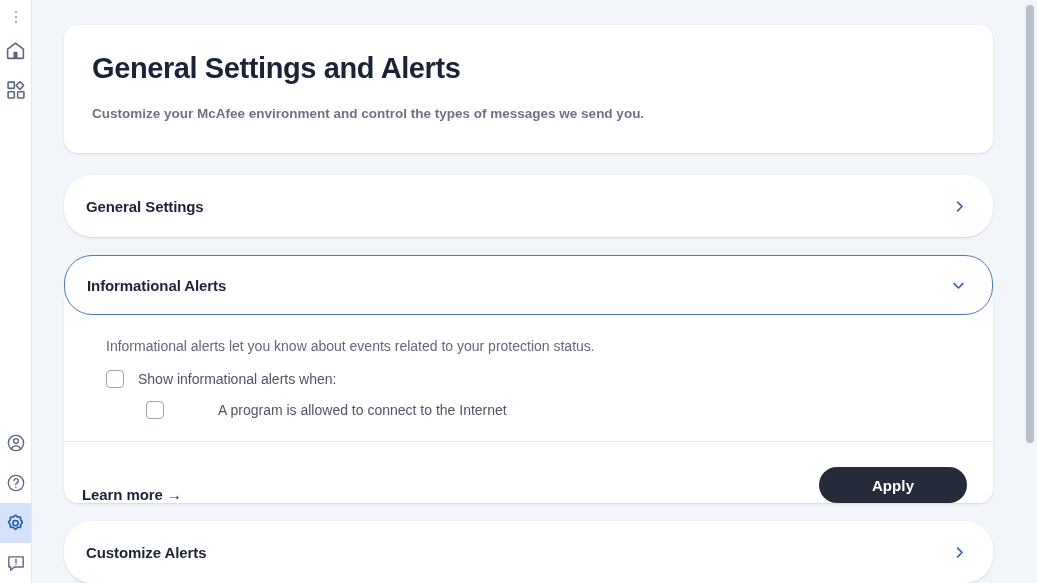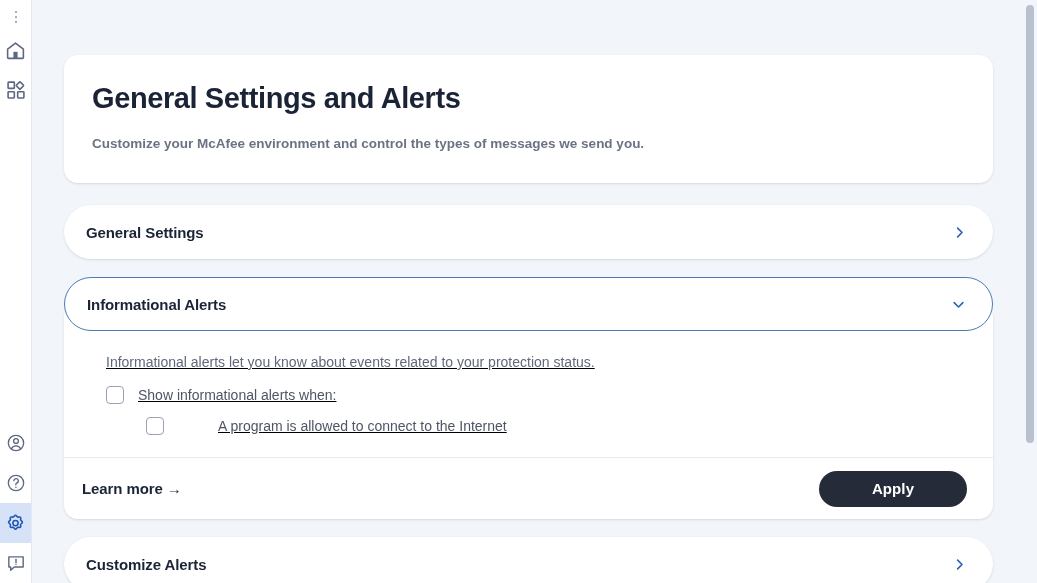--- a/index.html
+++ b/index.html
@@ -97,41 +97,40 @@
   .card {
     background: #ffffff;
     border-radius: 14px;
     box-shadow: 0 1px 3px rgba(28, 44, 77, 0.10), 0 1px 1px rgba(28, 44, 77, 0.04);
   }
 
   
   .header-card {
     padding: 26px 28px 30px 28px;
     margin-bottom: 22px;
-    margin-top: 30px;
   }
   .page-title {
     margin: 0;
     font-size: 29px;
     line-height: 34px;
     font-weight: 700;
     letter-spacing: -0.4px;
     color: #1b2437;
   }
   .page-sub {
     margin: 20px 0 0 0;
     font-size: 13.5px;
     line-height: 18px;
     color: #6b7383;
     font-weight: bold;
   }
 
   
   .row-card {
-    height: 54px;
+    height: 62px;
     display: flex;
     align-items: center;
     justify-content: space-between;
     padding: 0 26px 0 22px;
     margin-bottom: 18px;
     box-sizing: border-box;
     border-radius: 28px;
     cursor: pointer;
   }
   .row-title {
@@ -156,34 +155,33 @@
     border-radius: 14px;
     box-shadow: 0 1px 3px rgba(28, 44, 77, 0.10), 0 1px 1px rgba(28, 44, 77, 0.04);
     margin-top: -28px;
     padding-top: 28px;
     position: relative;
     z-index: 1;
   }
   .group-head {
     position: relative;
     z-index: 2;
-    height: 54px;
+    height: 60px;
     display: flex;
     align-items: center;
     justify-content: space-between;
     padding: 0 26px 0 22px;
     box-sizing: border-box;
     border-radius: 28px;
     background: #ffffff;
     border: 1.4px solid #4a7bb5;
     cursor: pointer;
   }
   .group-inner {
     padding: 22px 36px 22px 42px;
-    text-decoration: underline;
   }
   .group-desc {
     margin: 0 0 14px 0;
     font-size: 14px;
     line-height: 19px;
     color: #60687a;
   }
   .check-row {
     display: flex;
     align-items: center;
@@ -203,21 +201,21 @@
   .check-label {
     margin-left: 14px;
     font-size: 14px;
     color: #4e5565;
     line-height: 18px;
   }
   .group-footer {
     border-top: 1px solid #e7ebf2;
     height: 62px;
     display: flex;
-    align-items: center;
+    align-items: flex-end;
     justify-content: space-between;
     padding: 0 26px 0 18px;
     box-sizing: border-box;
   }
   .learn-more {
     font-size: 15px;
     font-weight: 700;
     color: #1b2437;
     letter-spacing: -0.1px;
     text-decoration: none;

